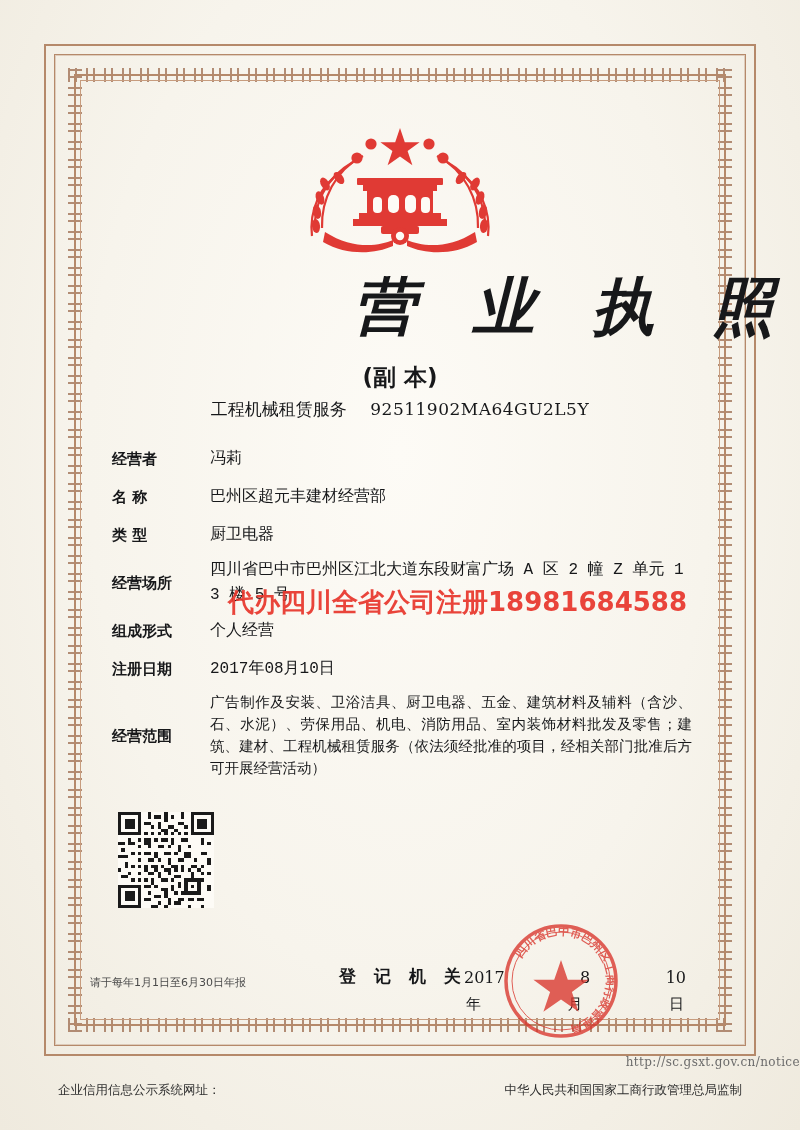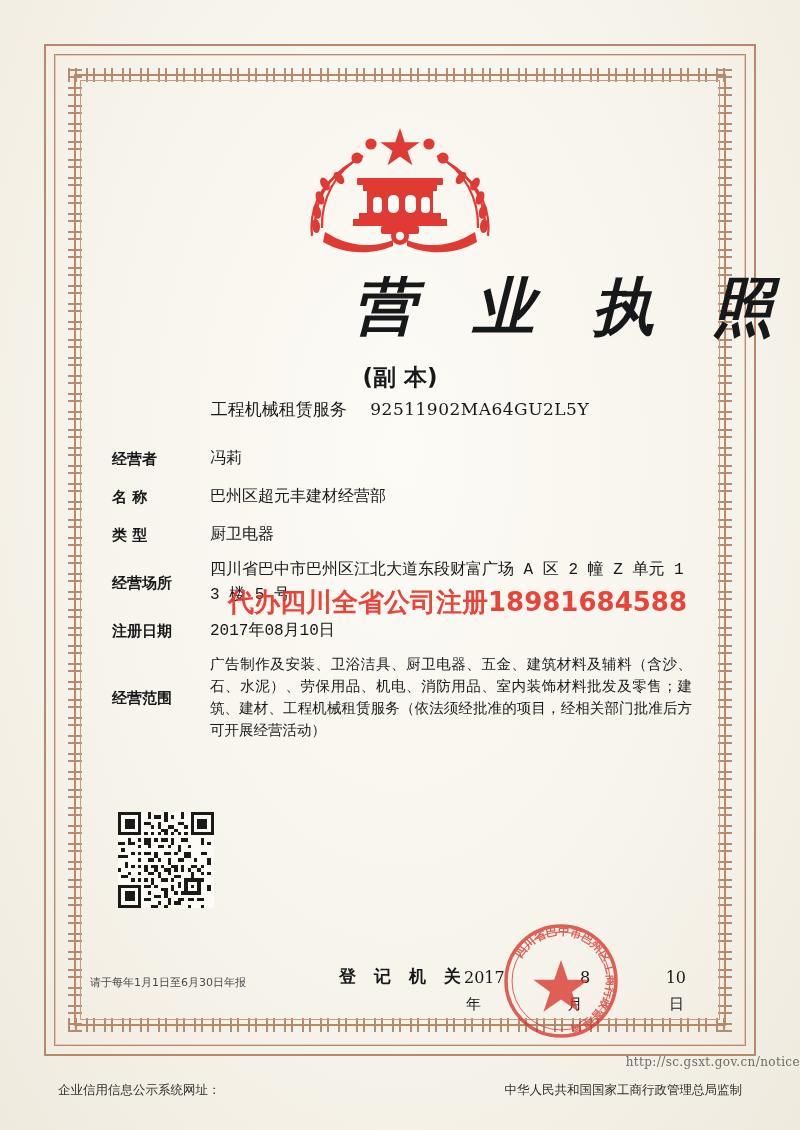--- a/index.html
+++ b/index.html
@@ -290,20 +290,24 @@
     <div class="row">
       <div class="lbl">类  型</div>
       <div class="val">厨卫电器</div>
     </div>
 
     <div class="row">
       <div class="lbl">经营场所</div>
       <div class="val">四川省巴中市巴州区江北大道东段财富广场 A 区 2 幢 Z 单元 1 3 楼 5 号</div>
     </div>
 
+    <div class="row">
+      <div class="lbl">组成形式</div>
+      <div class="val">个人经营</div>
+    </div>
 
     <div class="row">
       <div class="lbl">注册日期</div>
       <div class="val">2017年08月10日</div>
     </div>
 
     <div class="row scope">
       <div class="lbl">经营范围</div>
       <div class="val">广告制作及安装、卫浴洁具、厨卫电器、五金、建筑材料及辅料（含沙、石、水泥）、劳保用品、机电、消防用品、室内装饰材料批发及零售；建筑、建材、工程机械租赁服务（依法须经批准的项目，经相关部门批准后方可开展经营活动）</div>
     </div>

